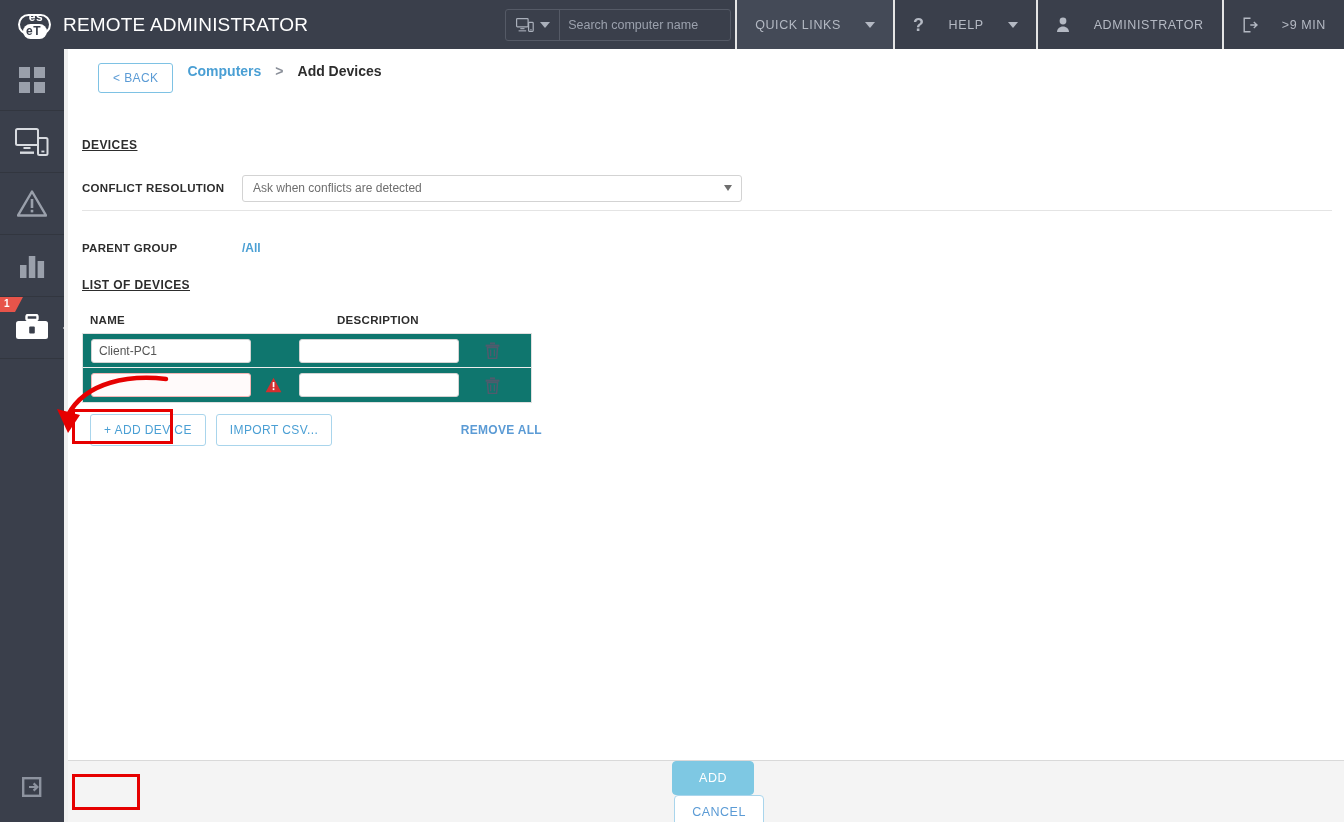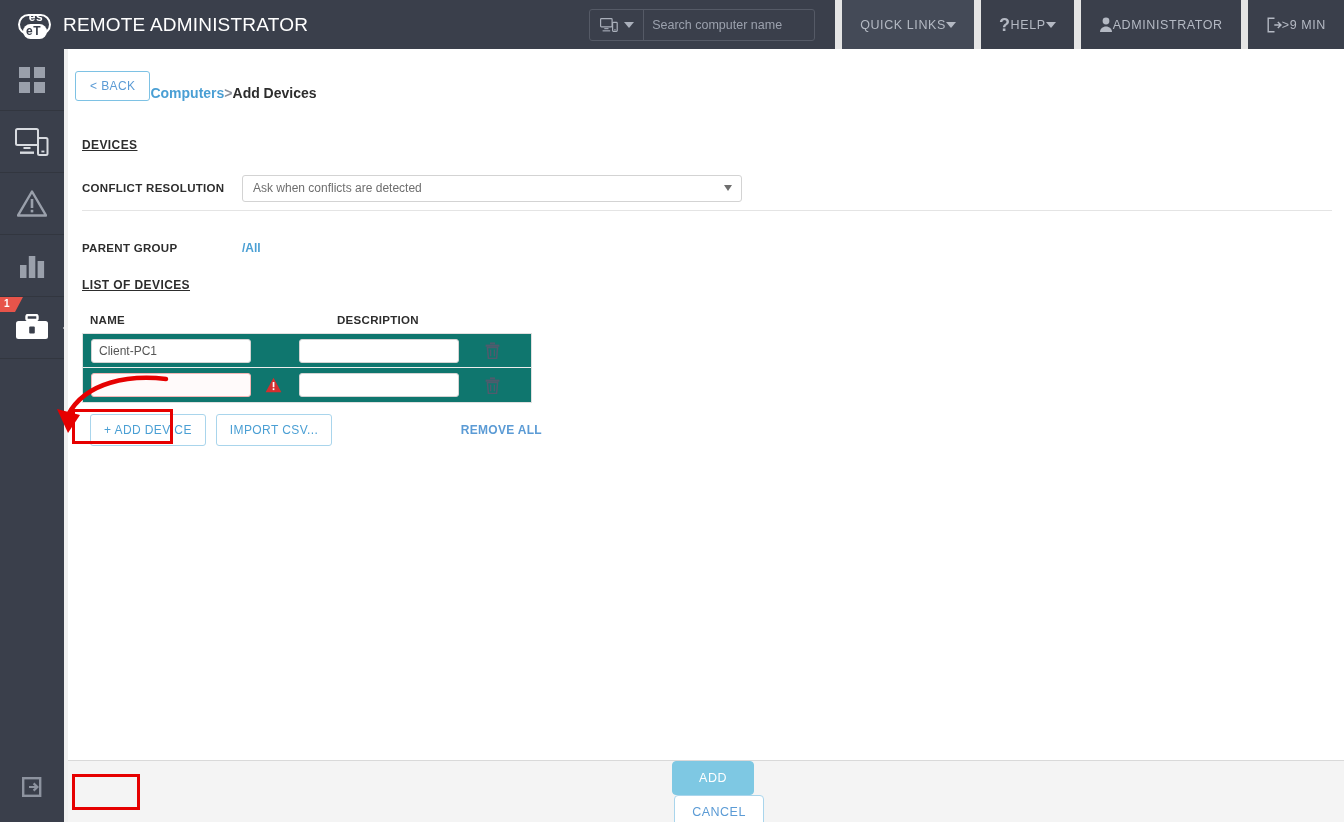--- a/index.html
+++ b/index.html
@@ -48,44 +48,44 @@
     font-weight: 400;
   }
   .topbar-spacer { flex: 1 1 auto; }
 
   .search-box {
     align-self: center;
     display: flex; align-items: center;
     height: 32px;
     border: 1px solid #555a66;
     border-radius: 3px;
-    margin-right: 20px;
+    margin-right: 4px;
     background: #3a3f4b;
   }
   .search-device-sel {
     display: flex; align-items: center; gap: 6px;
     padding: 0 9px 0 10px;
     border-right: 1px solid #555a66;
     height: 100%;
   }
   .monitor-icon { display: block; }
   .caret { width: 0; height: 0; border-left: 5px solid transparent; border-right: 5px solid transparent; border-top: 6px solid #aab0bb; }
   .search-input {
     border: 0; outline: 0; background: transparent;
     color: #9ba1ad; font-size: 12.5px;
     font-family: "Liberation Sans", sans-serif;
     width: 170px; padding: 0 8px; height: 100%;
   }
   .search-input::placeholder { color: #9ba1ad; }
 
   .topnav-item {
-    display: flex; align-items: center; gap: 0;
+    display: flex; align-items: center; gap: 24px;
     padding: 0 18px;
     color: #b4b9c3; font-size: 12.5px; letter-spacing: .6px;
-    border-left: 7px solid #e5e5e5;
+    border-left: 2px solid #e5e5e5;
     cursor: pointer;
     height: 49px;
   }
   .topnav-item.active { background: #444a57; }
   .topnav-item .caret { border-top-color: #b4b9c3; }
   .qmark { font-size: 18px; font-weight: bold; color: #b4b9c3; line-height: 1; }
 
   
   .sidebar {
     position: absolute; top: 49px; left: 0;
@@ -136,22 +136,22 @@
   }
   .content {
     position: absolute; top: 0; left: 4px;
     width: 1276px; height: 712px;
     background: #ffffff;
     border-bottom: 1px solid #d9d9d9;
   }
 
   
   .breadcrumb {
-    display: flex; align-items: flex-end; 
-    padding: 14px 0 0 7px;
+    display: flex; align-items: flex-start; gap: 14px;
+    padding: 14px 0 0 30px;
     height: 52px;
   }
   .back-btn {
     border: 1px solid #7ec2e4; border-radius: 3px;
     background: #ffffff; color: #5b9bd5;
     font-size: 12px; letter-spacing: .4px;
     padding: 7px 14px; cursor: pointer;
     font-family: "Liberation Sans", sans-serif;
   }
   .crumb-link { color: #4a9fd4; font-size: 14px; font-weight: bold; cursor: pointer; }

